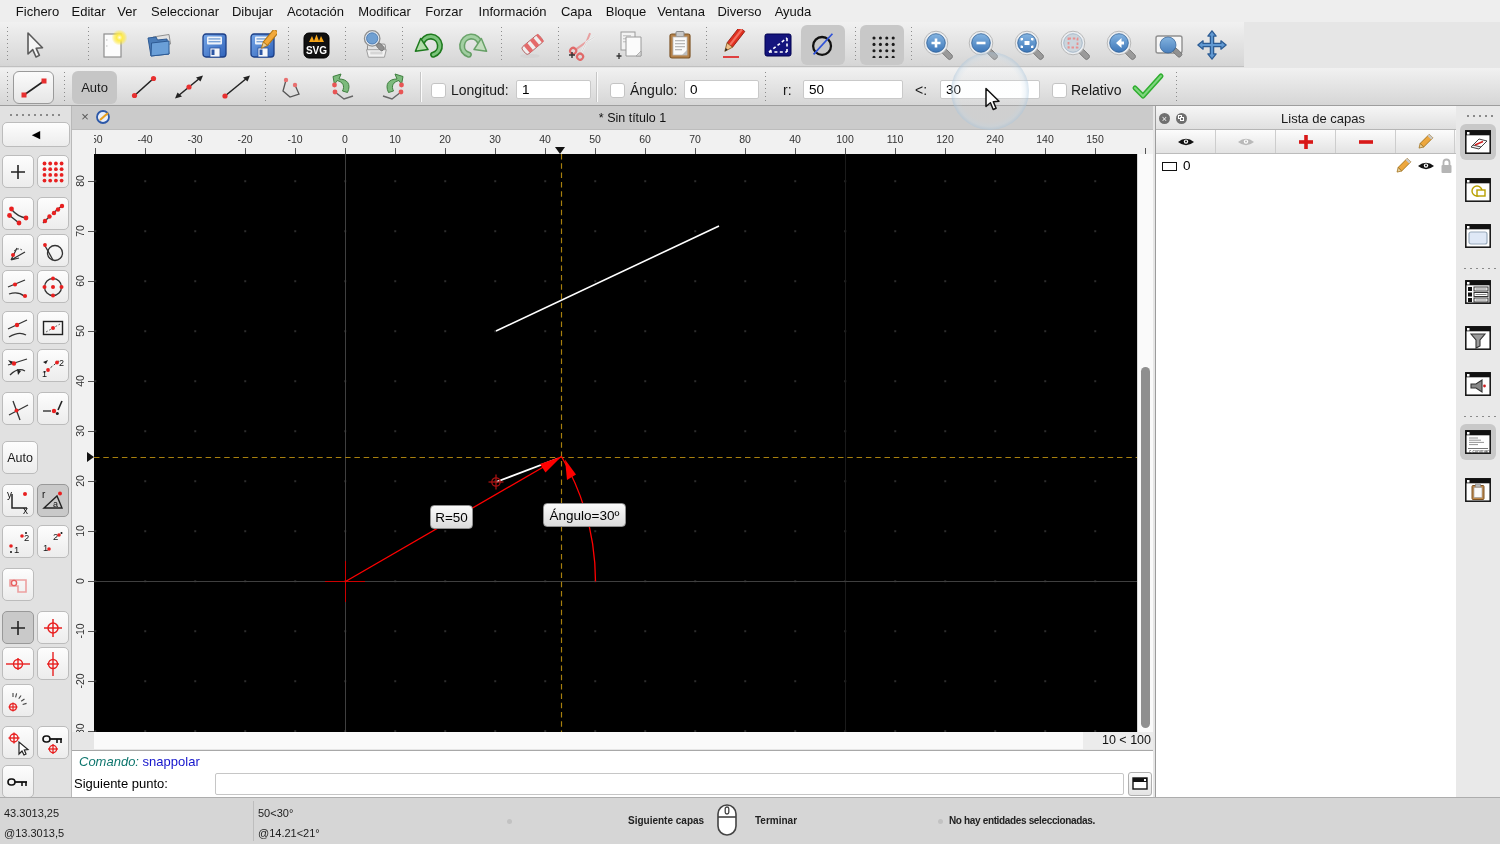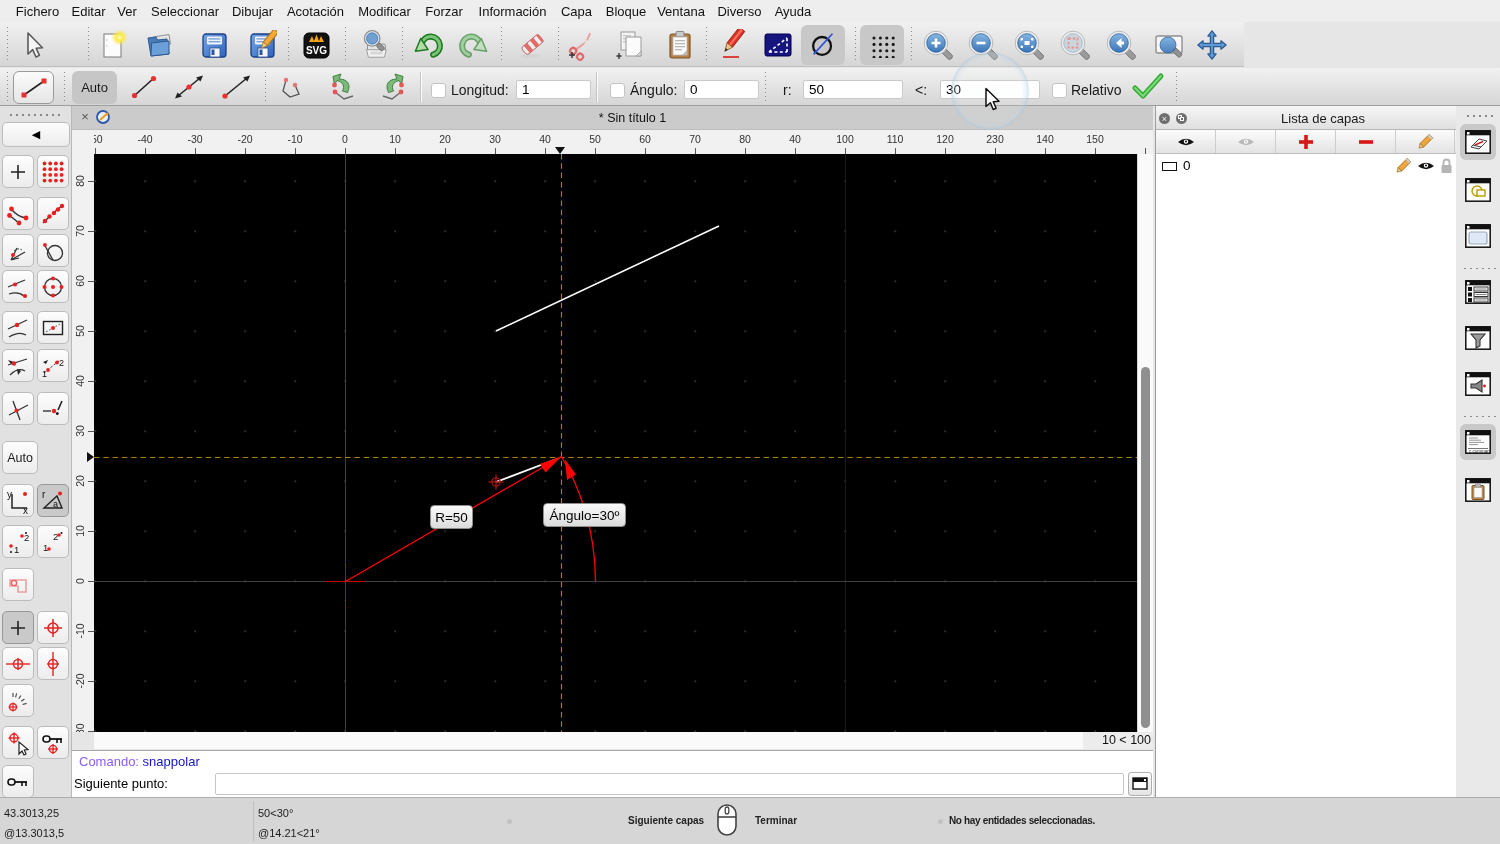--- a/index.html
+++ b/index.html
@@ -470,21 +470,21 @@
     <div class="rlab" style="left:651px;top:9px">80</div>
     <div class="htick" style="left:701px"></div>
     <div class="rlab" style="left:701px;top:9px">40</div>
     <div class="htick" style="left:751px"></div>
     <div class="rlab" style="left:751px;top:9px">100</div>
     <div class="htick" style="left:801px"></div>
     <div class="rlab" style="left:801px;top:9px">110</div>
     <div class="htick" style="left:851px"></div>
     <div class="rlab" style="left:851px;top:9px">120</div>
     <div class="htick" style="left:901px"></div>
-    <div class="rlab" style="left:901px;top:9px">230</div>
+    <div class="rlab" style="left:901px;top:9px">240</div>
     <div class="htick" style="left:951px"></div>
     <div class="rlab" style="left:951px;top:9px">140</div>
     <div class="htick" style="left:1001px"></div>
     <div class="rlab" style="left:1001px;top:9px">150</div>
     <div class="htick" style="left:1051px"></div>
     <div style="position:absolute;left:461px;bottom:0;width:0;height:0;border-left:5.5px solid transparent;border-right:5.5px solid transparent;border-top:7px solid #111"></div>
   </div>
 <div class="abs corner"></div>
 <div class="abs vruler">
     <div class="vtick" style="top:27px"></div>
@@ -776,21 +776,21 @@
       <svg width="26" height="26" viewBox="0 0 26 26">
         <g transform="translate(0,4)">
           <rect x="3" y="6" width="7" height="6" rx="3" fill="none" stroke="#111" stroke-width="1.6"></rect>
           <line x1="10" y1="9" x2="22" y2="9" stroke="#111" stroke-width="1.8"></line>
           <line x1="17" y1="9" x2="17" y2="13" stroke="#111" stroke-width="1.6"></line>
           <line x1="21" y1="9" x2="21" y2="13" stroke="#111" stroke-width="1.6"></line>
         </g>
       </svg>
     </div>
   </div>
-<div class="abs cmd1"><span style="color:#8b5cf6;">Comando:</span> <span style="color:#1414cc">snappolar</span></div>
+<div class="abs cmd1"><span style="color:#0f766e;font-style:italic">Comando:</span> <span style="color:#1414cc">snappolar</span></div>
 <div class="abs cmd2">Siguiente punto:
 <div style="position:absolute;left:143px;top:2px;width:909px;height:22px;background:#fff;border:1px solid #c6c6c6;border-radius:2px"></div>
 <div style="position:absolute;left:1056px;top:1px;width:24px;height:24px;background:linear-gradient(#fdfdfd,#e3e3e3);border:1px solid #b0b0b0;border-radius:3px;display:flex;align-items:center;justify-content:center">
       <svg width="16" height="14" viewBox="0 0 16 14">
         <rect x="1" y="1" width="14" height="11" fill="#fff" stroke="#111" stroke-width="1.4"></rect>
         <rect x="1" y="1" width="14" height="4" fill="#111"></rect>
         <rect x="12" y="2" width="2" height="2" fill="#fff"></rect>
       </svg>
     </div></div>
 <div class="abs statusbar">

